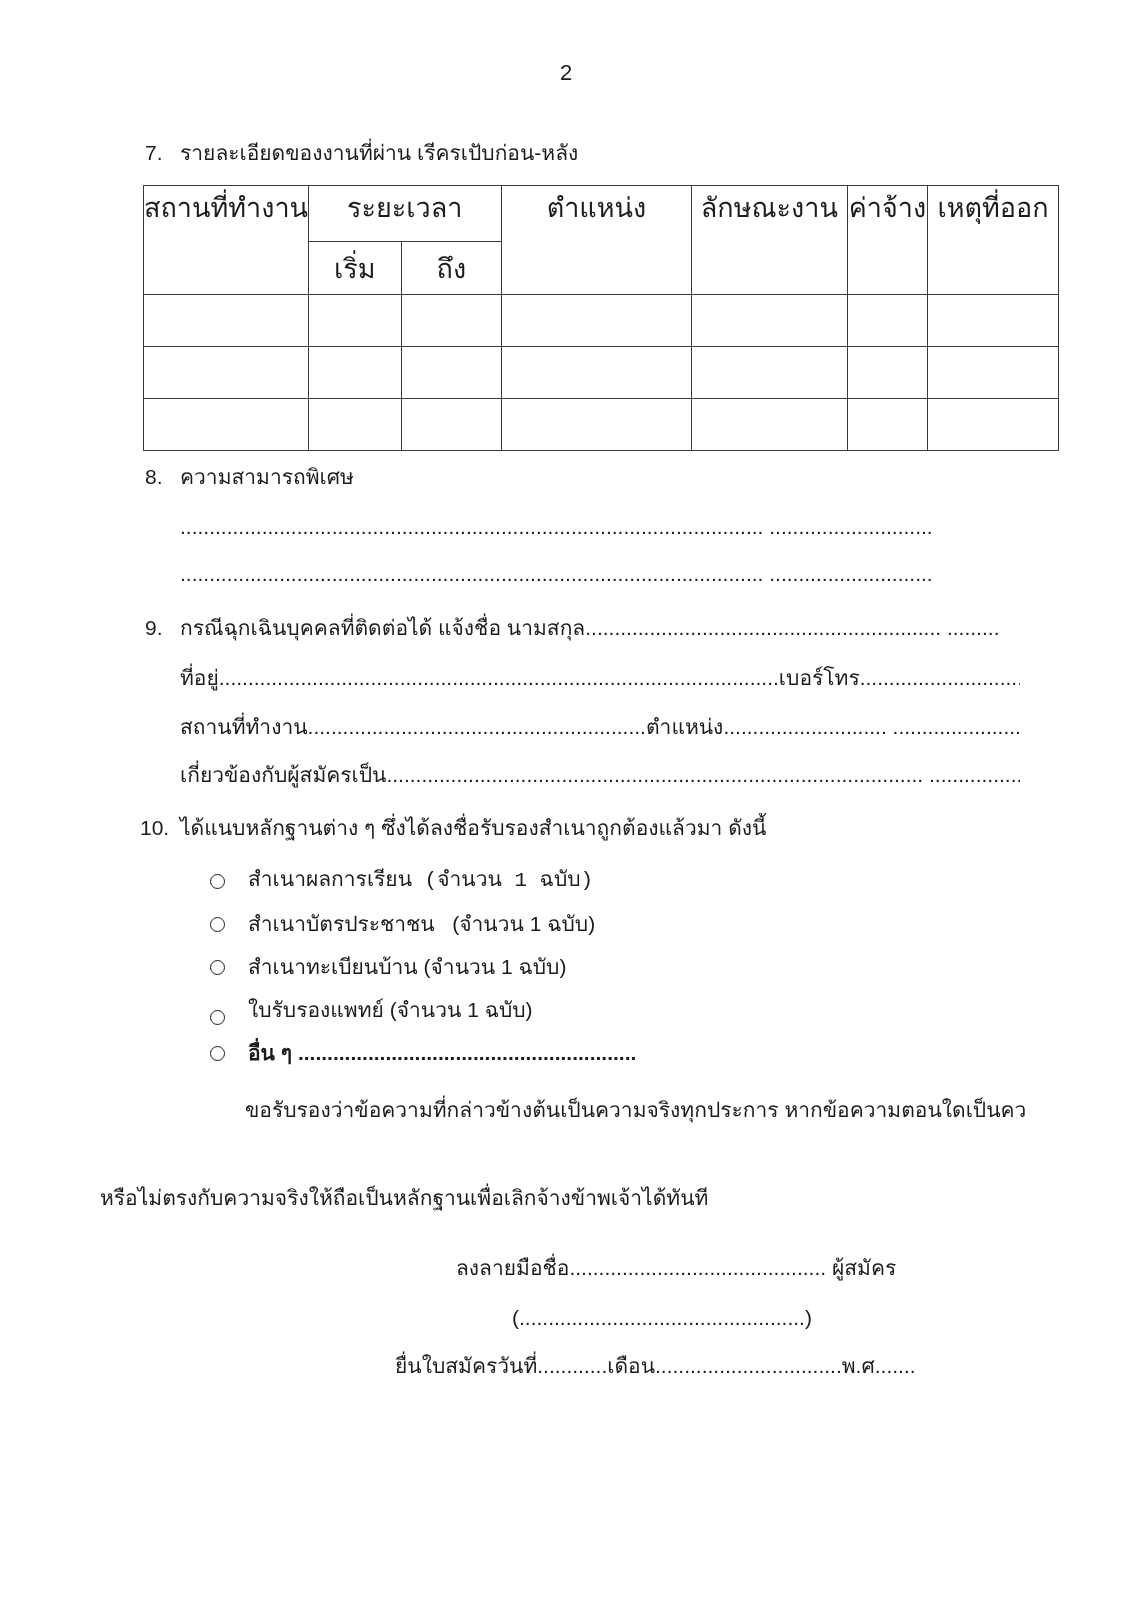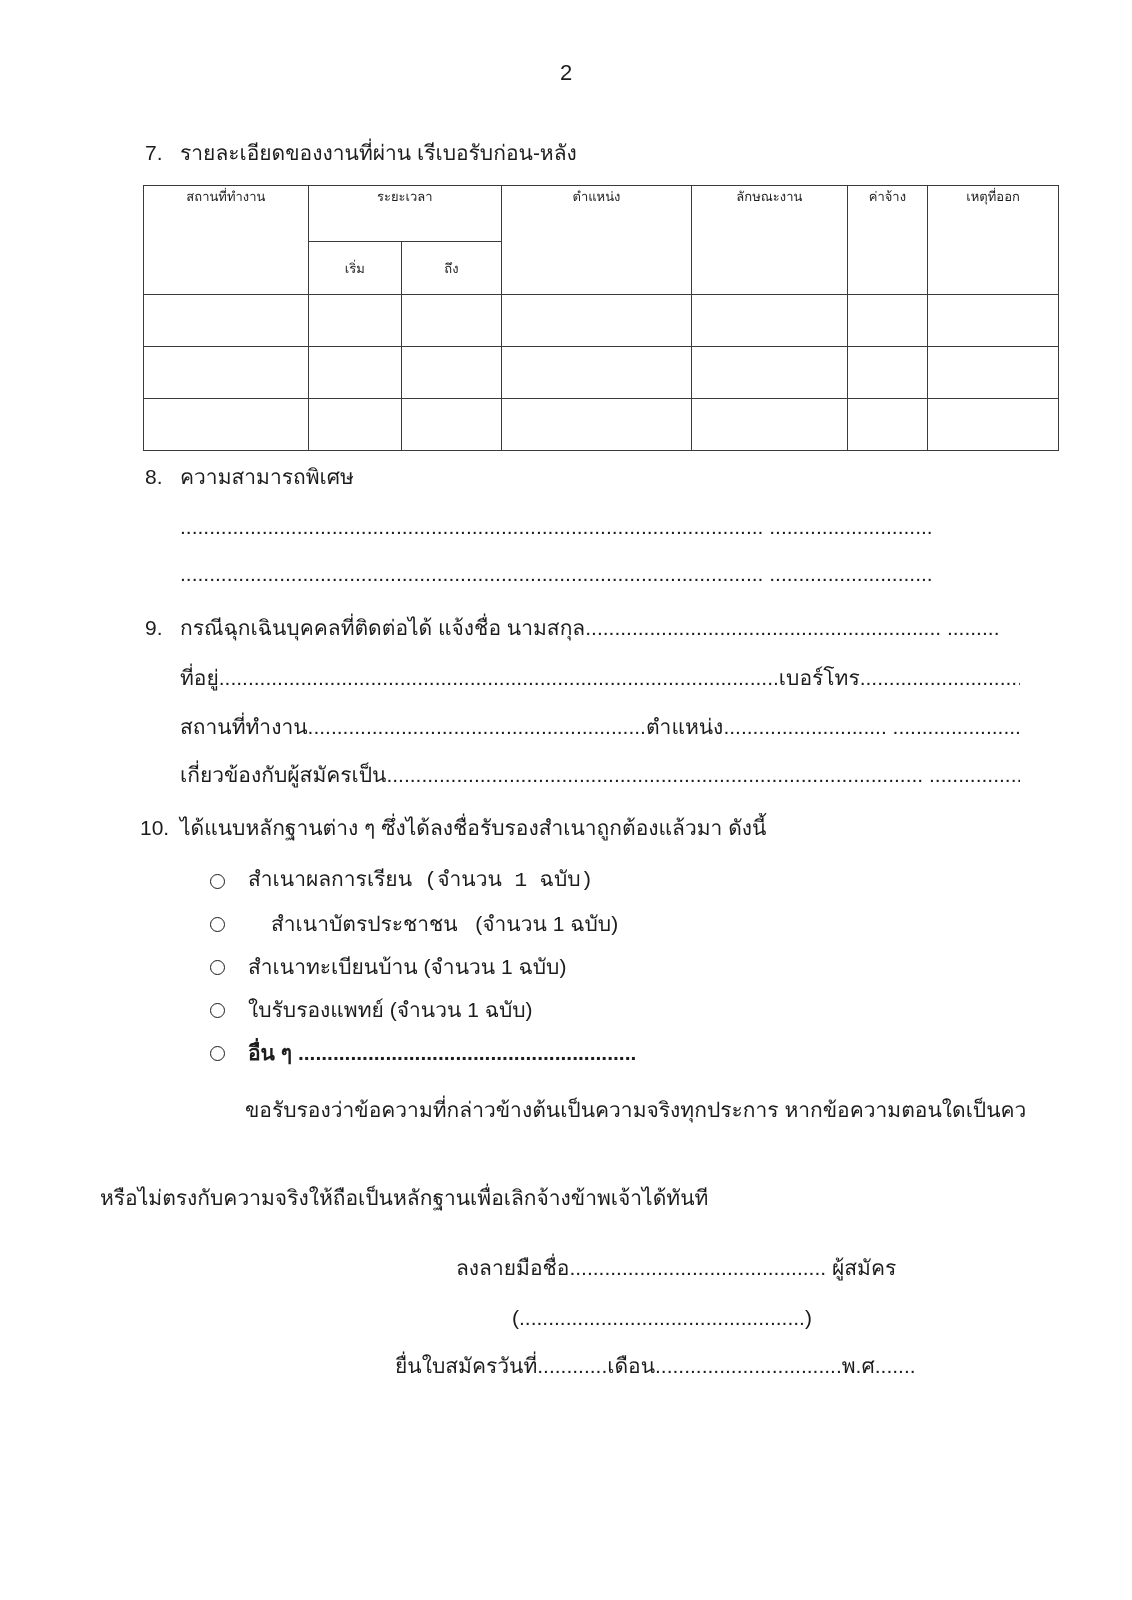--- a/index.html
+++ b/index.html
@@ -43,21 +43,21 @@
   }
   table.work-table {
     border-collapse: collapse;
     table-layout: fixed;
     width: 916px;
   }
   table.work-table th,
   table.work-table td {
     border: 1px solid #3b3b3b;
     font-weight: normal;
-    font-size: 13px;
+    font-size: 27px;
     padding: 0;
     overflow: hidden;
     white-space: nowrap;
   }
   th.hdr-span {
     vertical-align: top;
     padding-top: 12px;
     text-align: center;
   }
   th.hdr-top { height: 55px; }
@@ -89,21 +89,21 @@
 </style>
 </head>
 <body>
 
 <div class="page">
 
   <div class="abs page-number" style="top:58px;">2</div>
 
   <div class="abs item-row" style="left:145px; top:138px; width:870px;">
     <span class="item-num num-35">7.</span>
-    <span>รายละเอียดของงานที่ผ่าน เรีเบอรับก่อน-หลัง</span>
+    <span>รายละเอียดของงานที่ผ่าน เรีครเปับก่อน-หลัง</span>
   </div>
 
   <div class="work-table-wrap">
     <table class="work-table">
       <colgroup>
         <col style="width:18.0%">
         <col style="width:10.2%">
         <col style="width:10.9%">
         <col style="width:20.8%">
         <col style="width:17.0%">
@@ -171,29 +171,29 @@
 
   <div class="abs item-row" style="left:140px; top:813px; width:890px;">
     <span class="item-num num-40">10.</span>
     <span>ได้แนบหลักฐานต่าง ๆ ซึ่งได้ลงชื่อรับรองสำเนาถูกต้องแล้วมา ดังนี้</span>
   </div>
 
   <div class="doc-bullet" style="top:866px;font-family:Liberation Mono, monospace;">
     <span class="circle-icon"></span>
     <span>สำเนาผลการเรียน (จำนวน 1 ฉบับ)</span>
   </div>
-  <div class="doc-bullet" style="top:909px;gap:23px;">
+  <div class="doc-bullet" style="top:909px;">
     <span class="circle-icon"></span>
     <span>สำเนาบัตรประชาชน   (จำนวน 1 ฉบับ)</span>
   </div>
   <div class="doc-bullet" style="top:952px;">
     <span class="circle-icon"></span>
     <span>สำเนาทะเบียนบ้าน (จำนวน 1 ฉบับ)</span>
   </div>
-  <div class="doc-bullet" style="top:995px;">
+  <div class="doc-bullet" style="top:995px;align-items:flex-end;">
     <span class="circle-icon"></span>
     <span>ใบรับรองแพทย์ (จำนวน 1 ฉบับ)</span>
   </div>
   <div class="doc-bullet" style="top:1038px;font-weight:bold;">
     <span class="circle-icon"></span>
     <span>อื่น ๆ ..........................................................</span>
   </div>
 
   <div class="abs" style="left:245px; top:1095px; width:780px;">ขอรับรองว่าข้อความที่กล่าวข้างต้นเป็นความจริงทุกประการ หากข้อความตอนใดเป็นความเท็จ</div>
   <div class="abs" style="left:100px; top:1148px; width:920px;margin-top:35px;">หรือไม่ตรงกับความจริงให้ถือเป็นหลักฐานเพื่อเลิกจ้างข้าพเจ้าได้ทันที</div>

